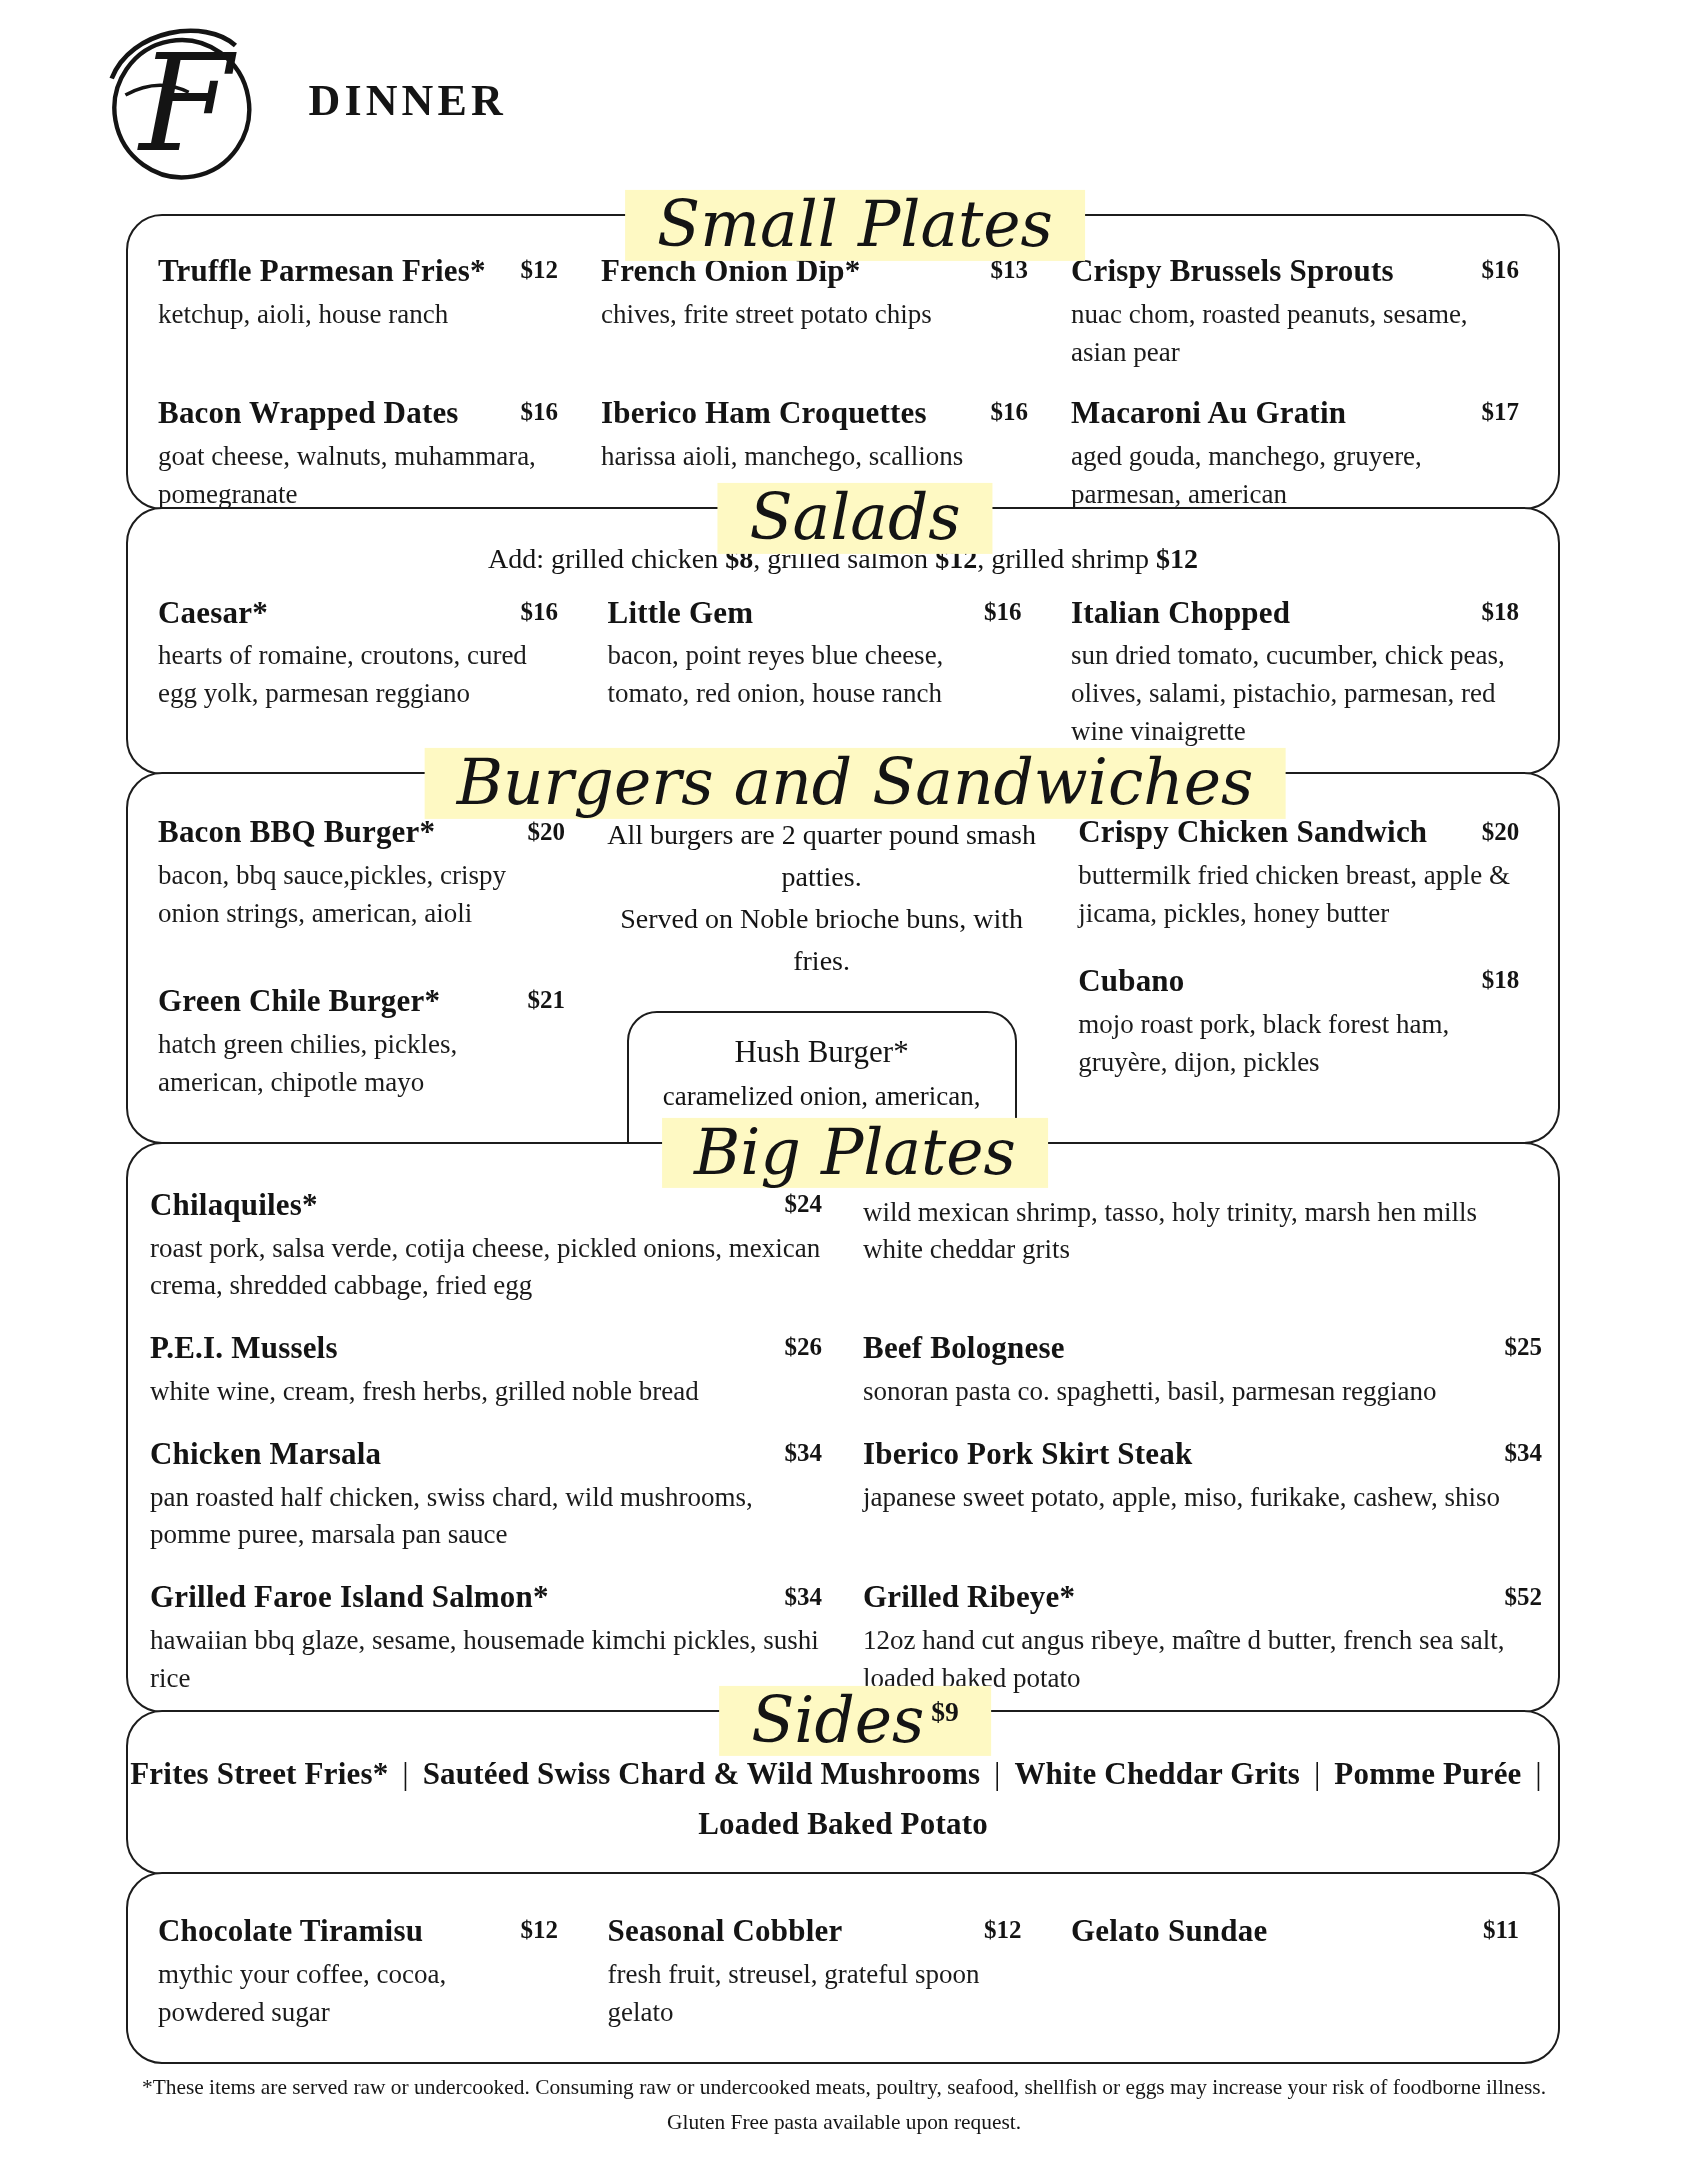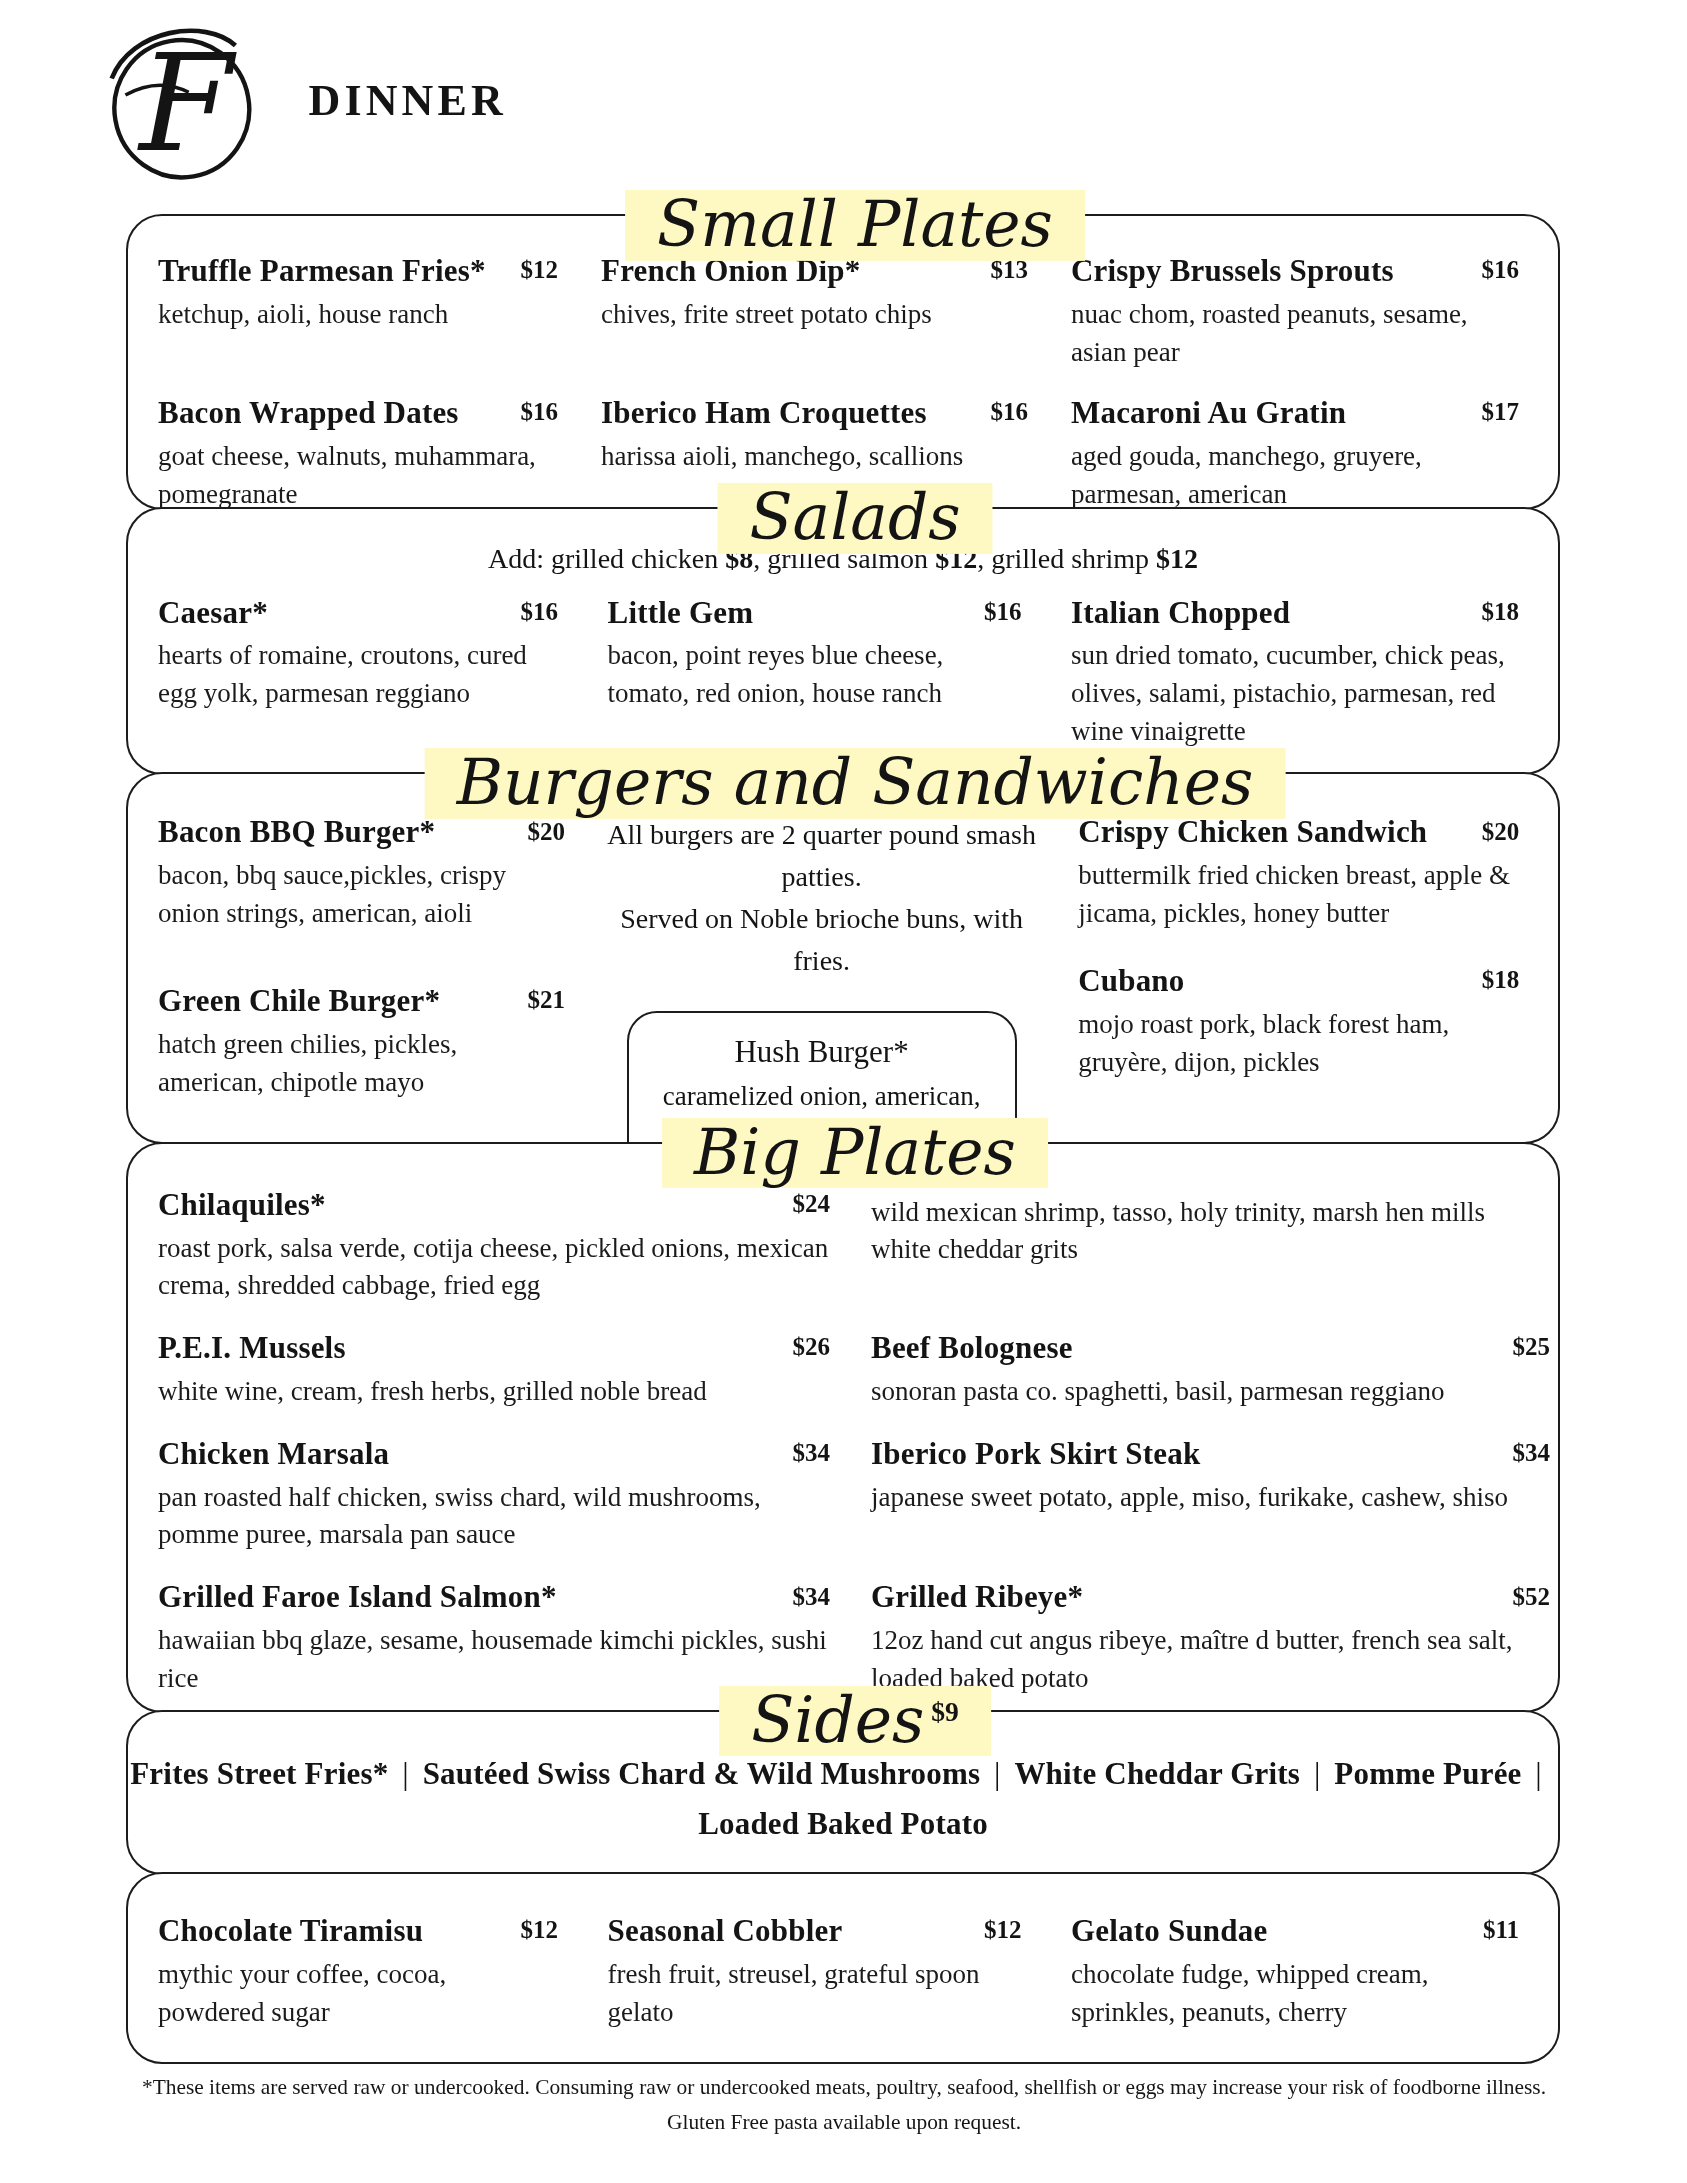--- a/index.html
+++ b/index.html
@@ -73,21 +73,21 @@
     column-gap:34px;
     padding:19.3px 39px 0 30px;
   }
   .grid-big {
     display:grid;
     grid-auto-flow:column;
     grid-template-rows:repeat(4, auto);
     grid-template-columns:672px 679px;
     justify-content:space-between;
     column-gap:41px; row-gap:25px;
-    padding:43px 39px 0 30px;
+    padding:43px 39px 0 22px;
   }
   .burgers-grid {
     display:grid;
     grid-template-columns:407px 458px 441px;
     justify-content:space-between;
     column-gap:27.6px;
     padding:40px 39px 0 30px;
   }
 
   .item .head { display:flex; align-items:flex-start; }
@@ -350,21 +350,20 @@
               <span class="name">Seasonal Cobbler</span>
               <span class="price">$12</span>
             </div>
           <div class="desc">fresh fruit, streusel, grateful spoon gelato</div>
         </div>
         <div class="item">
           <div class="head">
               <span class="name">Gelato Sundae</span>
               <span class="price">$11</span>
             </div>
-          <div class="desc">chocolate fudge, whipped cream, sprinkles, peanuts, cherry</div>
         </div>
       </div>
     </section>
 
   </main>
 
   <footer class="footer">
     <div>*These items are served raw or undercooked. Consuming raw or undercooked meats, poultry, seafood, shellfish or eggs may increase your risk of foodborne illness.</div>
     <div>Gluten Free pasta available upon request.</div>
   </footer>

